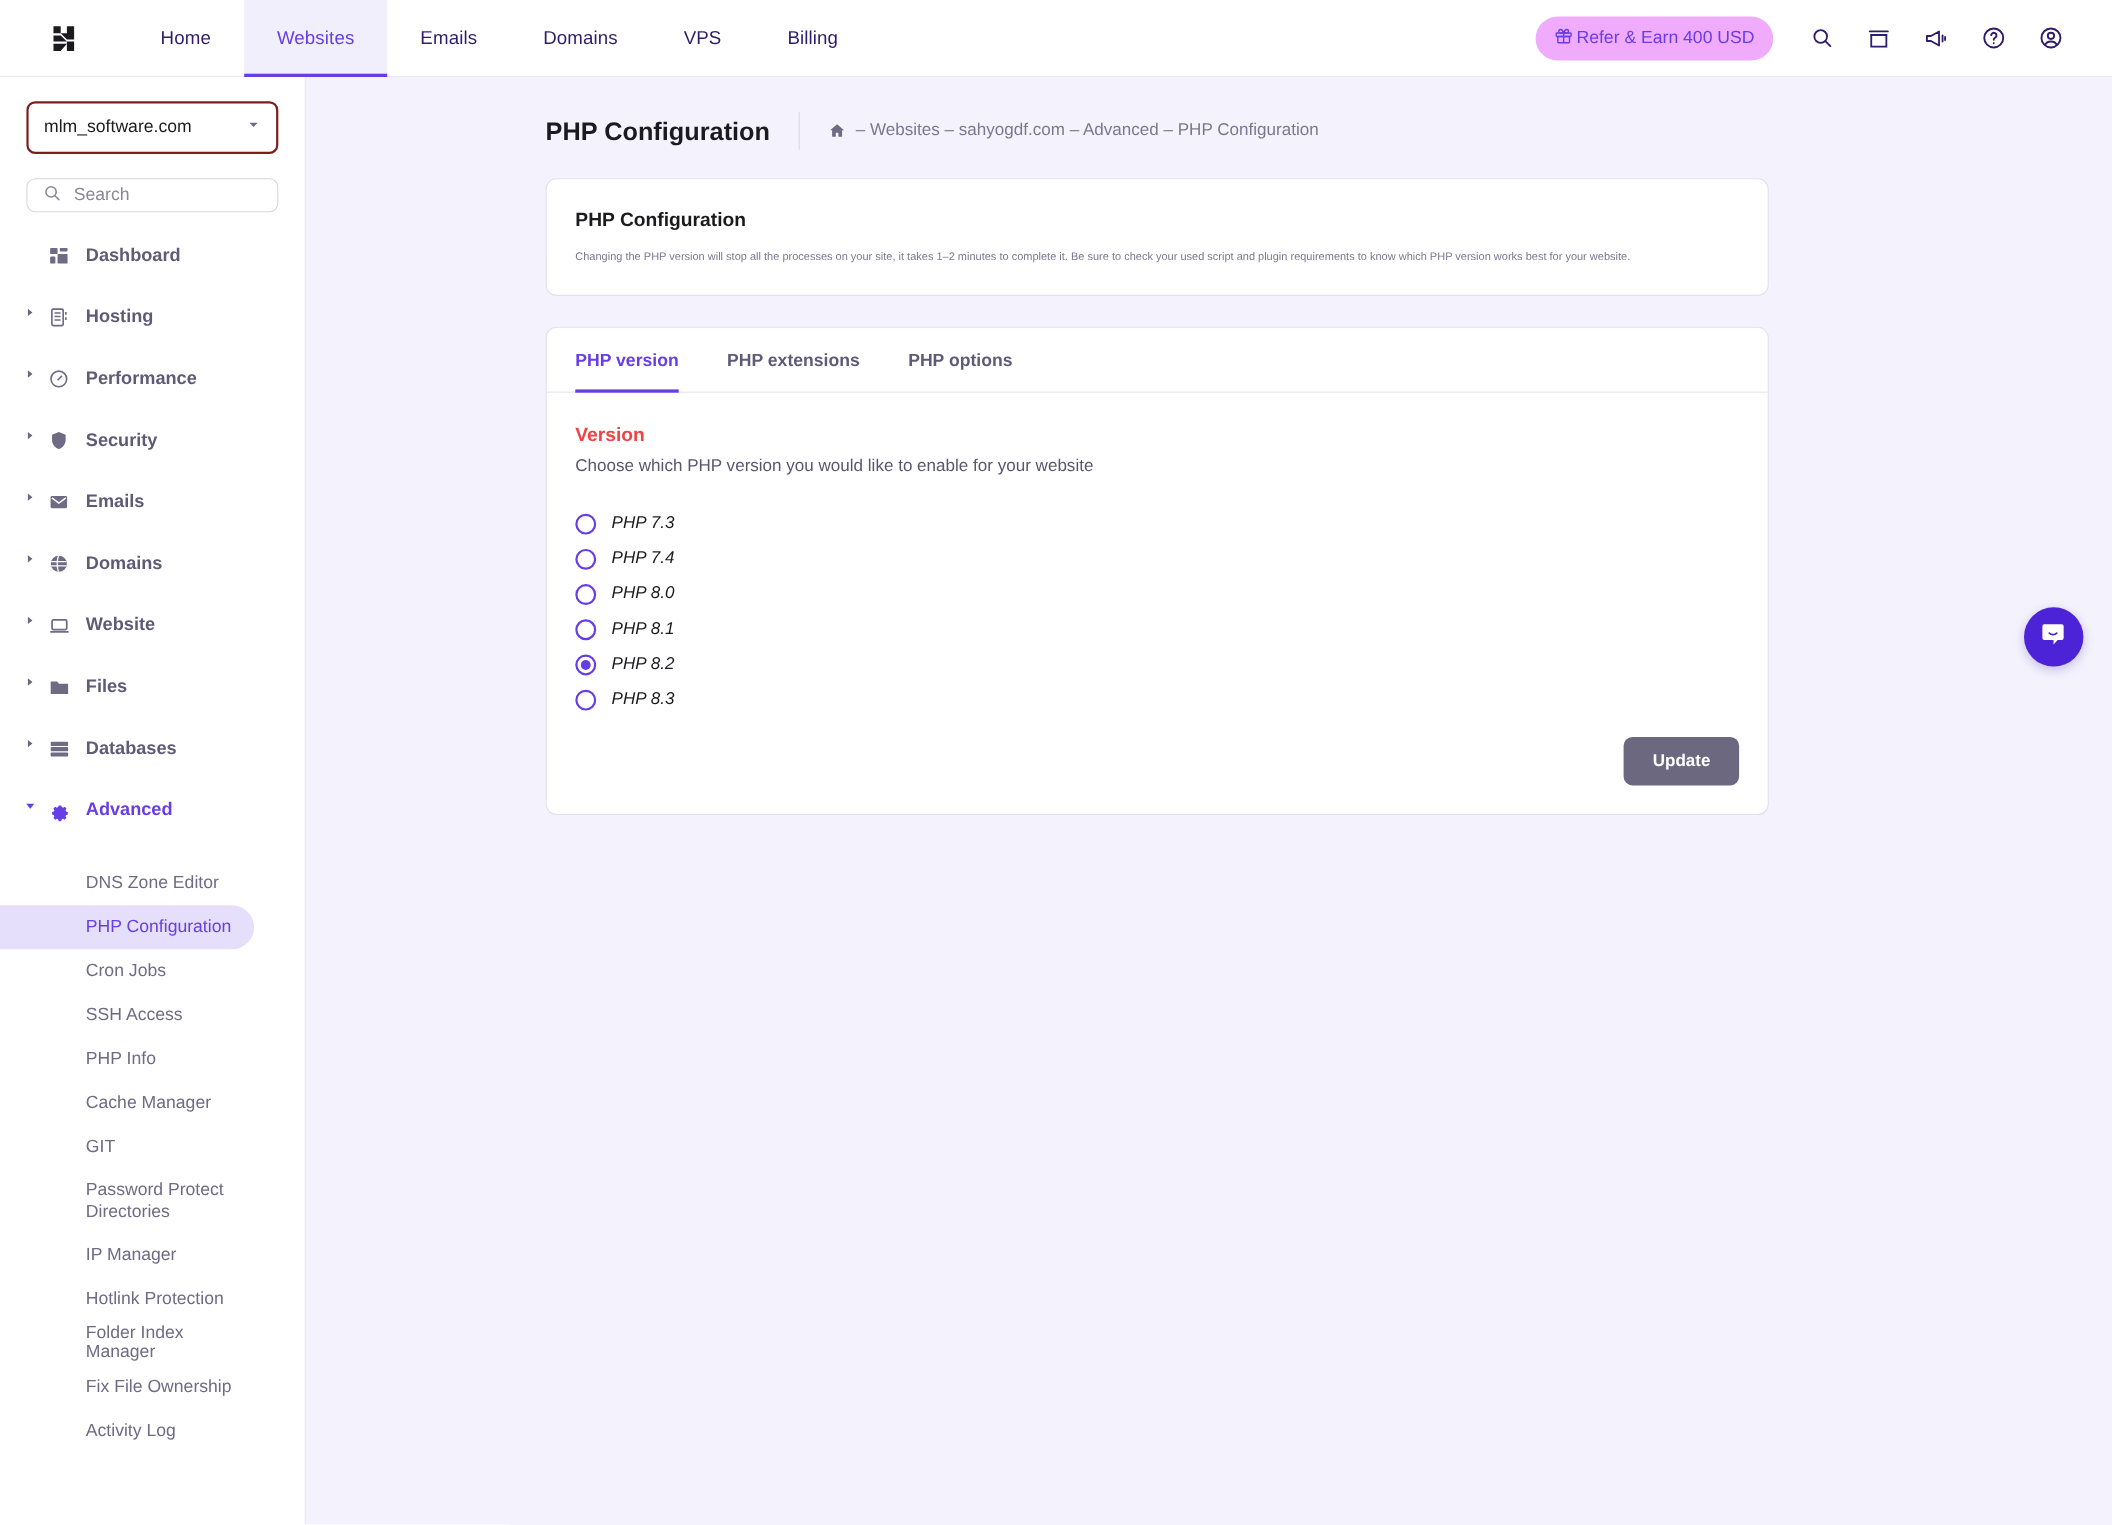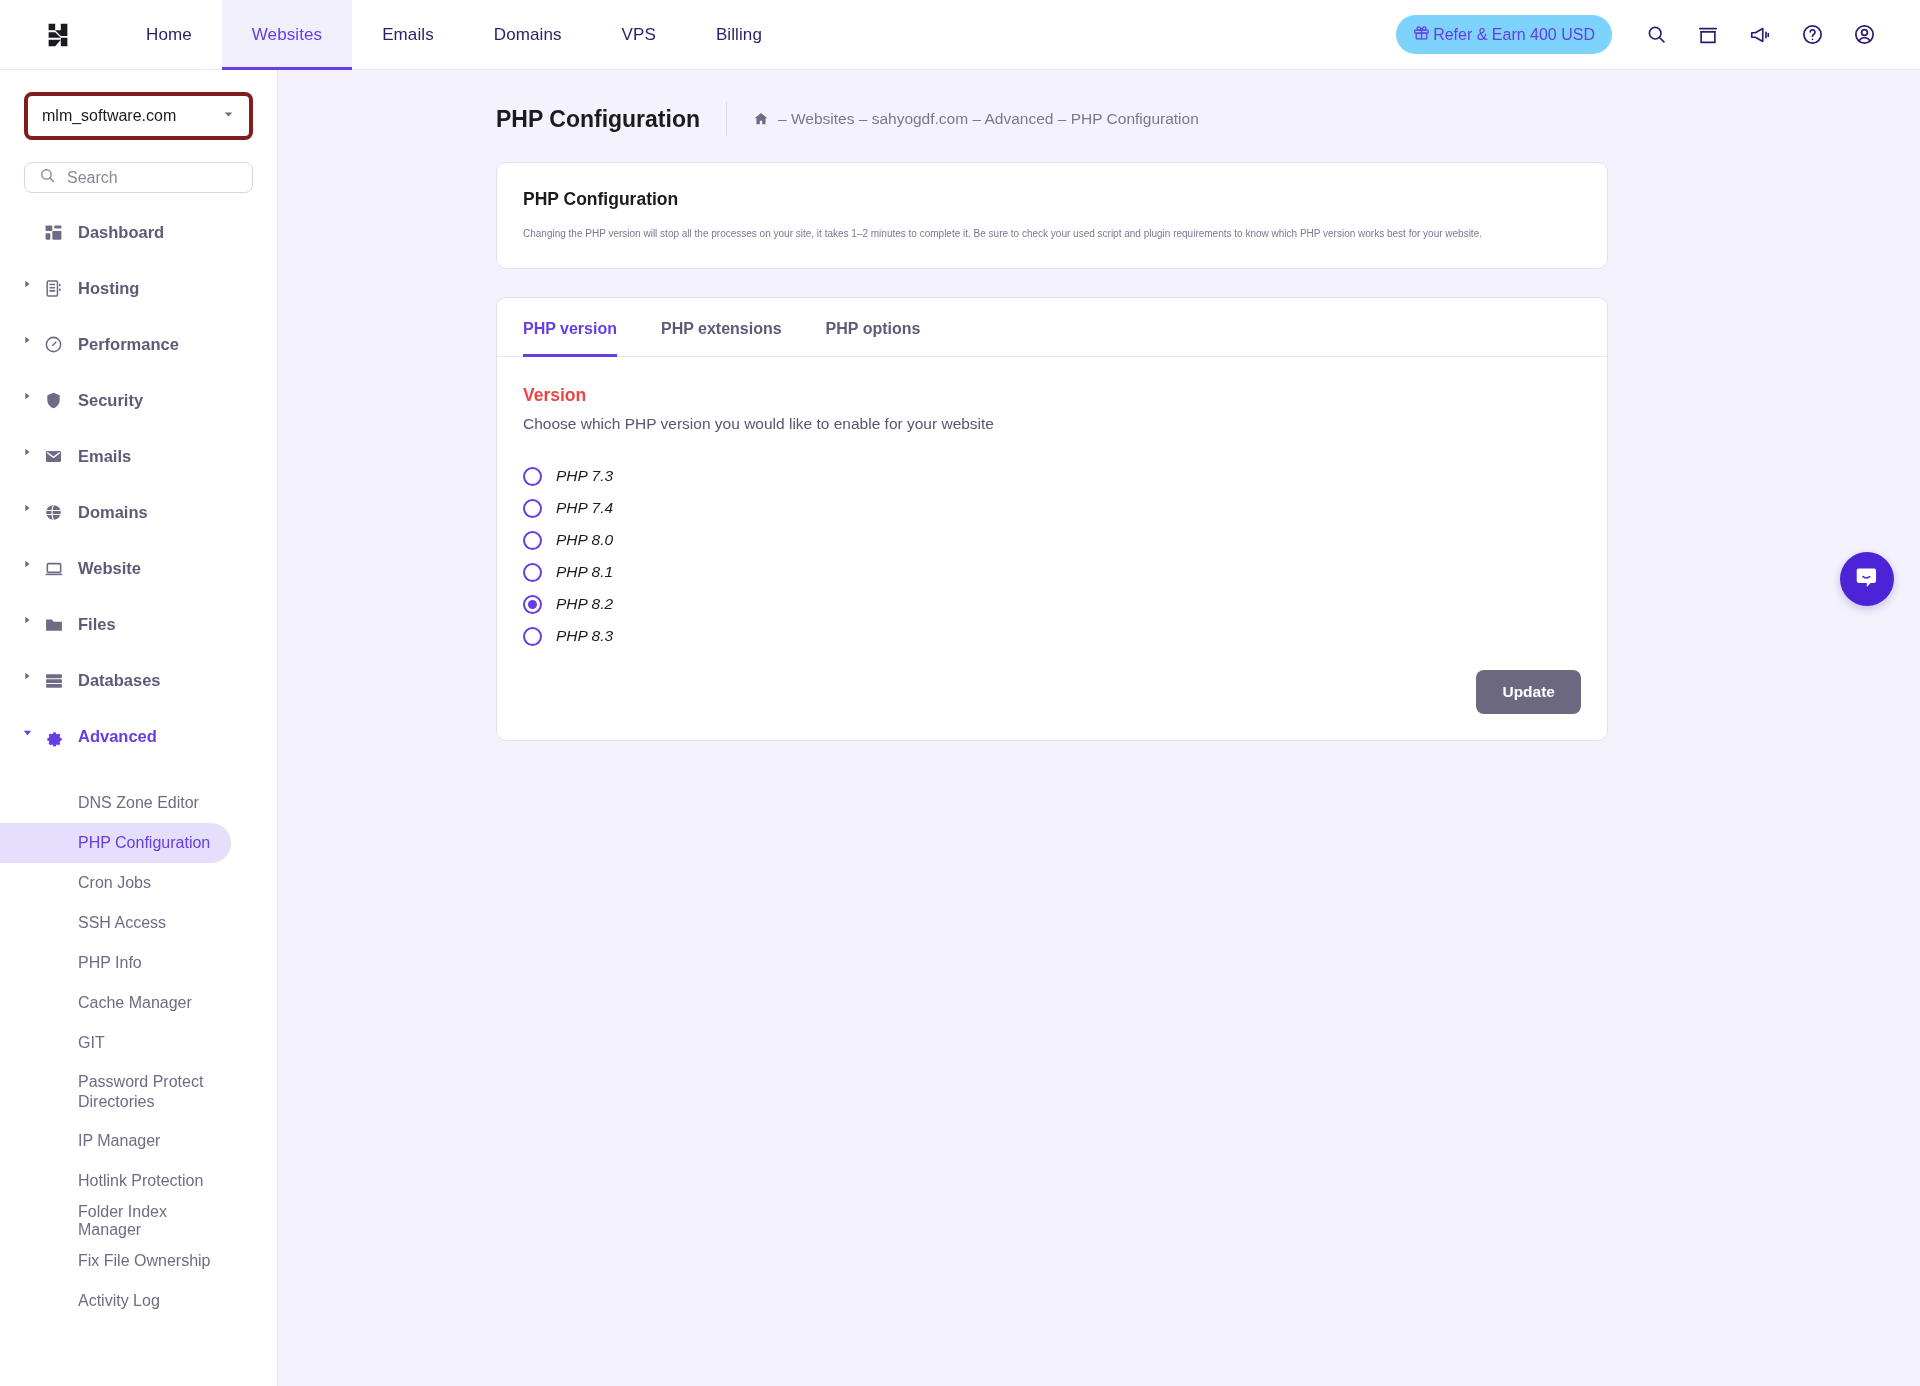--- a/index.html
+++ b/index.html
@@ -35,21 +35,21 @@
   .navitem.active::after {
     content: ""; position: absolute; left: 0; right: 0; bottom: -1px;
     height: 3px; background: #673de6;
   }
   .topright {
     margin-left: auto; display: flex; align-items: center;
     gap: 8px; padding-right: 34px;
   }
   .refer {
     display: flex; align-items: center; gap: 3px;
-    background: #7dd3fc; color: #673de6;
+    background: #f0abfc; color: #673de6;
     border-radius: 20px; padding: 9px 17px;
     font-size: 16px; cursor: pointer; margin-right: 14px;
     white-space: nowrap;
   }
   .iconbtn {
     width: 44px; height: 44px; border-radius: 50%;
     display: flex; align-items: center; justify-content: center;
     cursor: pointer; color: #2f1c6a;
   }
 
@@ -60,21 +60,21 @@
   .sidebar {
     width: 278px; min-width: 278px;
     background: #ffffff;
     border-right: 1px solid #e8e7f3;
     padding-top: 22px;
     overflow: hidden;
     position: relative;
   }
   .domainsel {
     margin: 0 24px 22px 24px;
-    height: 48px; border: 4px solid #7f1d1d; border-radius: 8px;
+    height: 48px; border: 2px solid #7f1d1d; border-radius: 8px;
     display: flex; align-items: center; padding: 0 14px;
     font-size: 16px; color: #1b1b1f; cursor: pointer;
   }
   .domainsel .caret { margin-left: auto; }
   .searchbox {
     margin: 0 24px 30px 24px;
     height: 31px; border: 1px solid #d8d5e4; border-radius: 8px;
     display: flex; align-items: center; padding: 0 14px; gap: 11px;
     cursor: text;
   }

